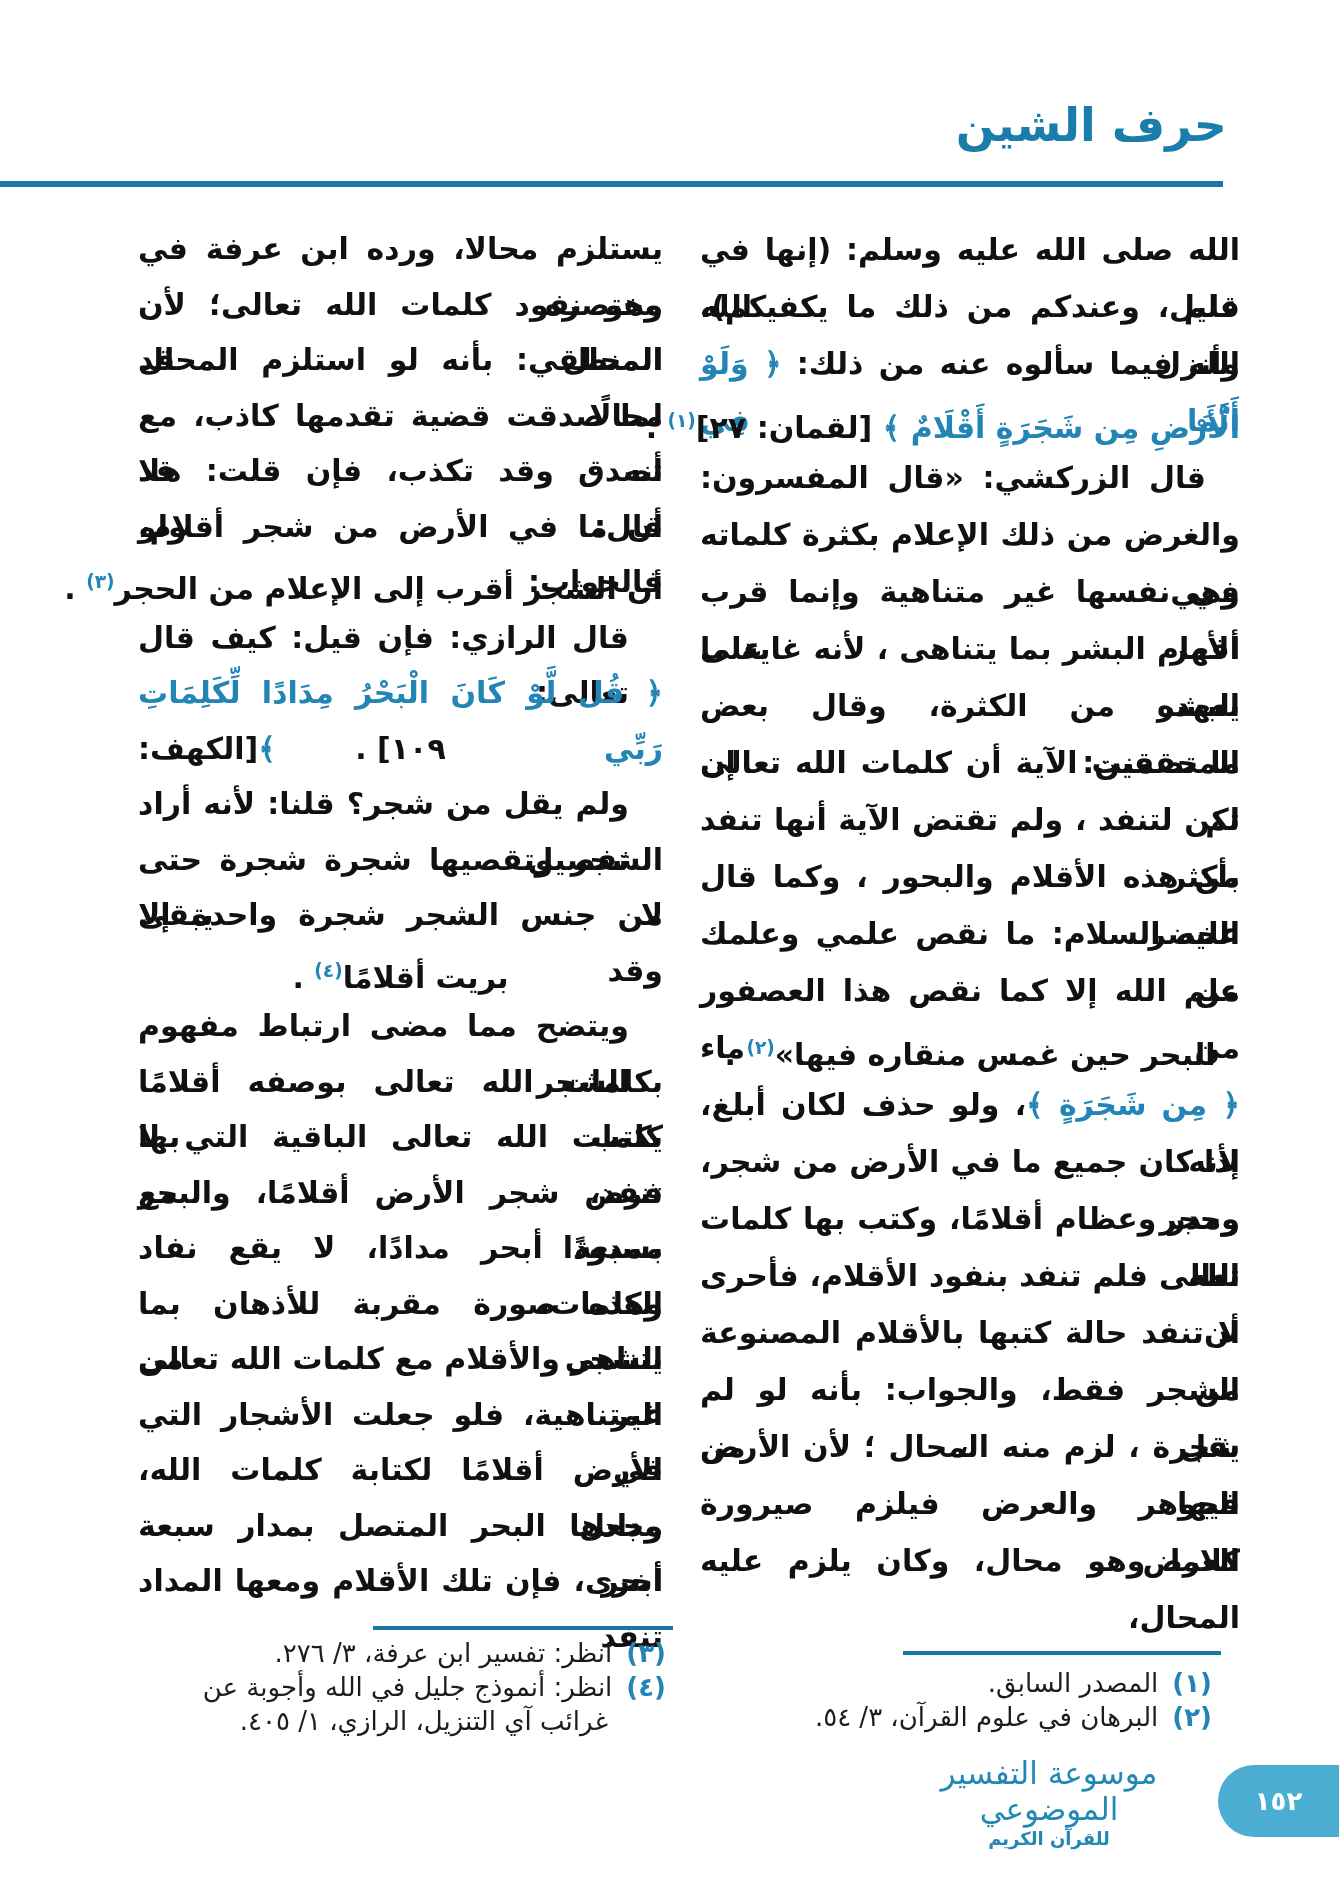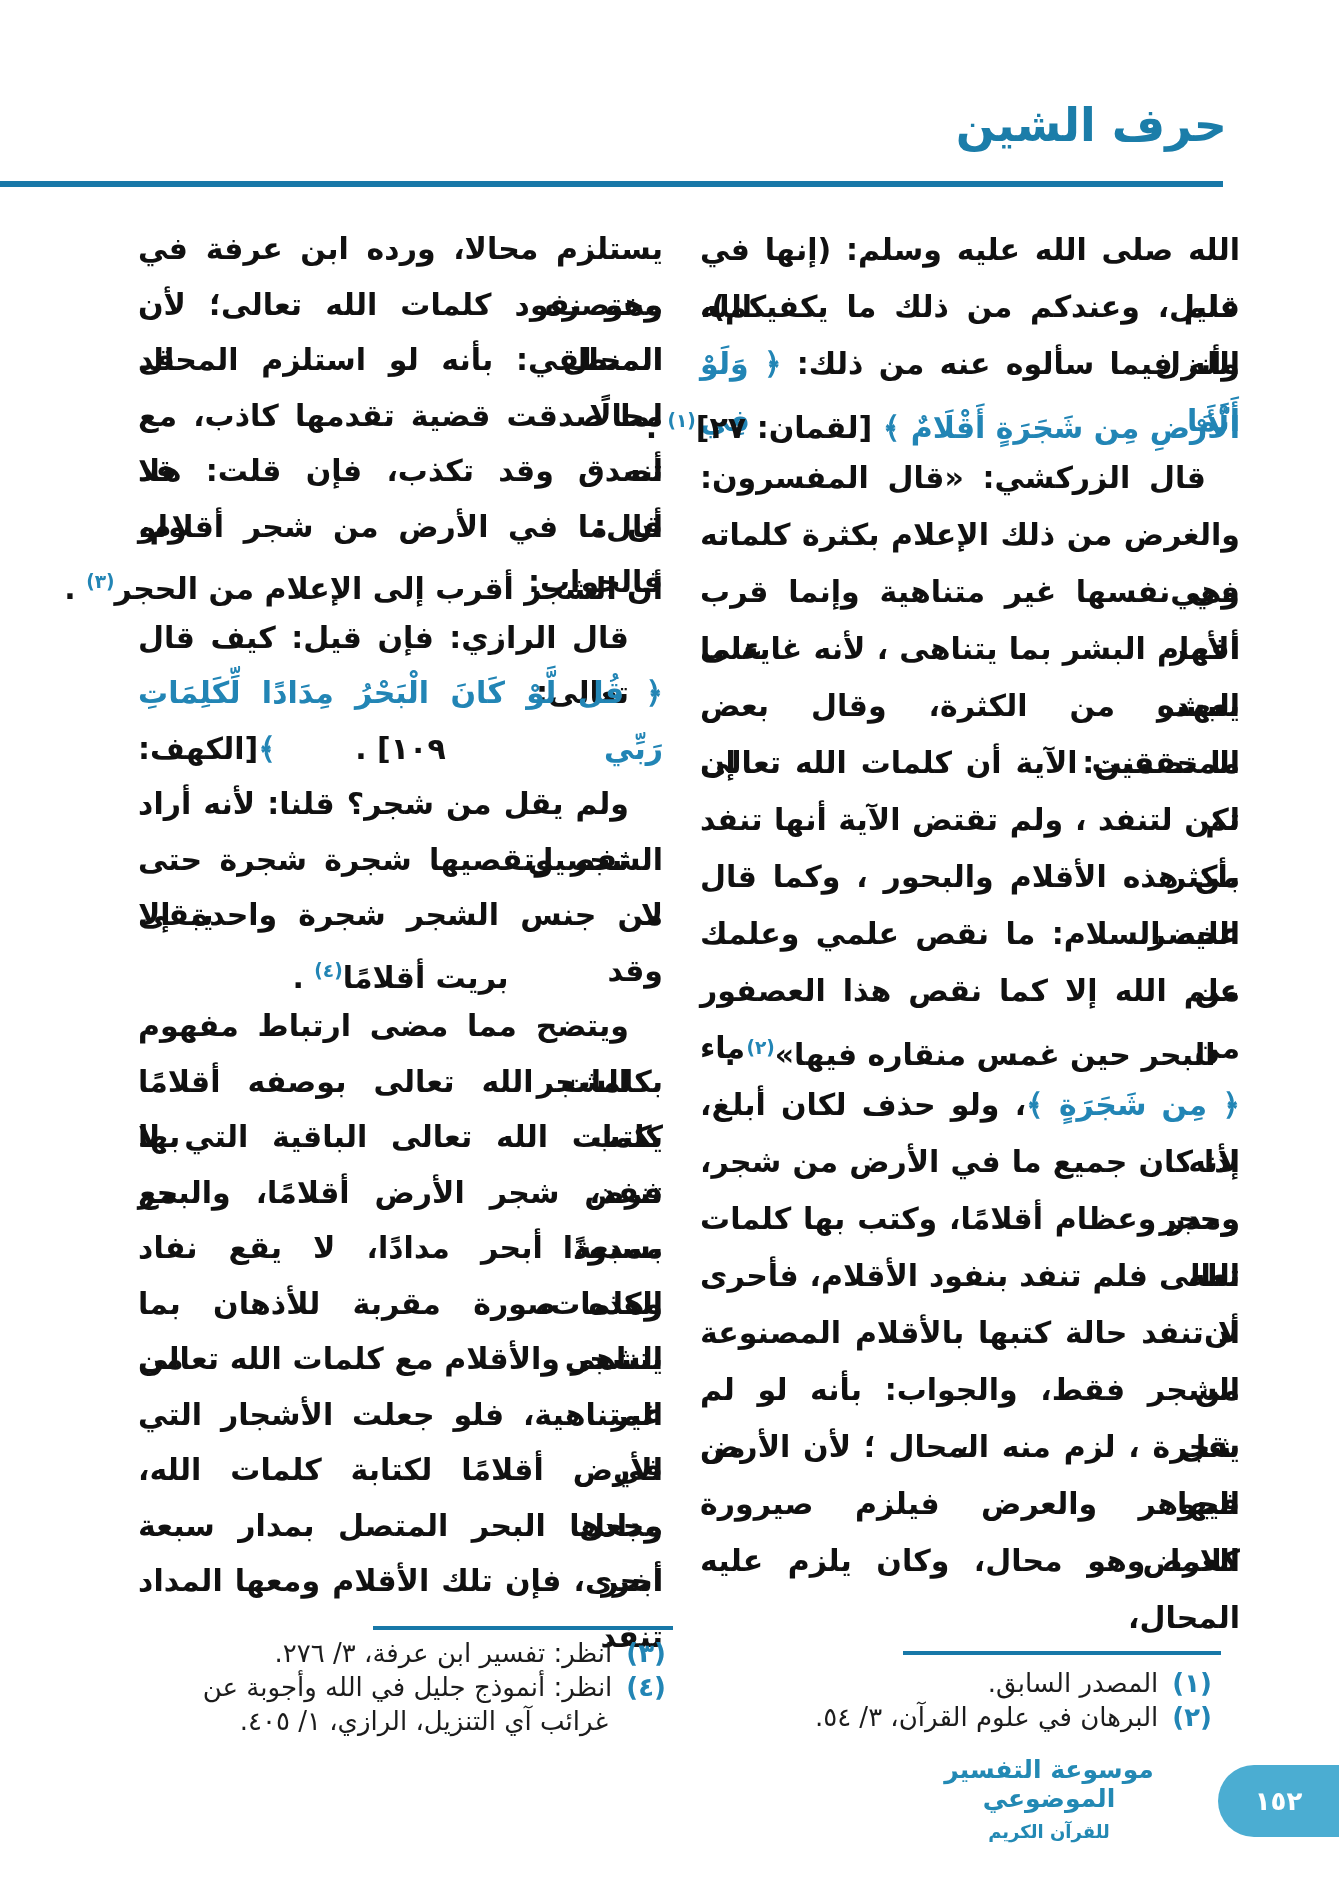--- a/index.html
+++ b/index.html
@@ -48,22 +48,22 @@
   #fn-right{top:1666px;right:127px;width:470px;}
   #fn-left{top:1636px;left:138px;width:528px;}
   .fn-row{font-size:26px;line-height:34px;text-align:right;}
   .fn-row .fn-marker{color:#2285b5;font-weight:bold;margin-left:14px;}
   .fn-row.cont{padding-right:58px;}
   
   .logo{
     position:absolute;top:1756px;right:150px;width:280px;
     text-align:center;color:#2389b4;line-height:1.15;
   }
-  .logo .l1{font-size:25px;font-weight:bold;}
-  .logo .l2{font-size:18px;font-weight:bold;margin-top:8px;}
+  .logo .l1{font-size:31px;font-weight:normal;}
+  .logo .l2{font-size:18px;font-weight:bold;margin-top:2px;}
   .page-tab{
     position:absolute;top:1765px;right:0;width:121px;height:72px;
     background:#4badd2;border-radius:37px 0 0 37px;
     display:flex;align-items:center;justify-content:center;
     color:#ffffff;font-size:26px;font-weight:bold;
   }
 </style>
 </head>
 <body>
 

